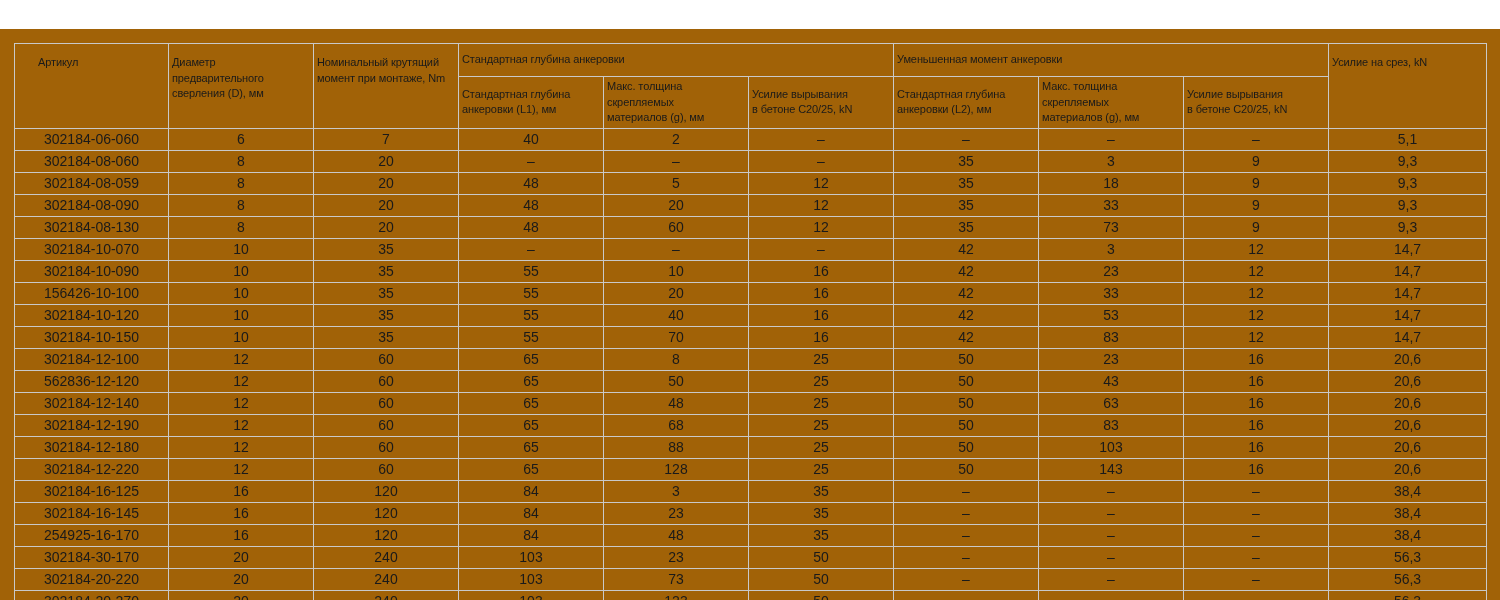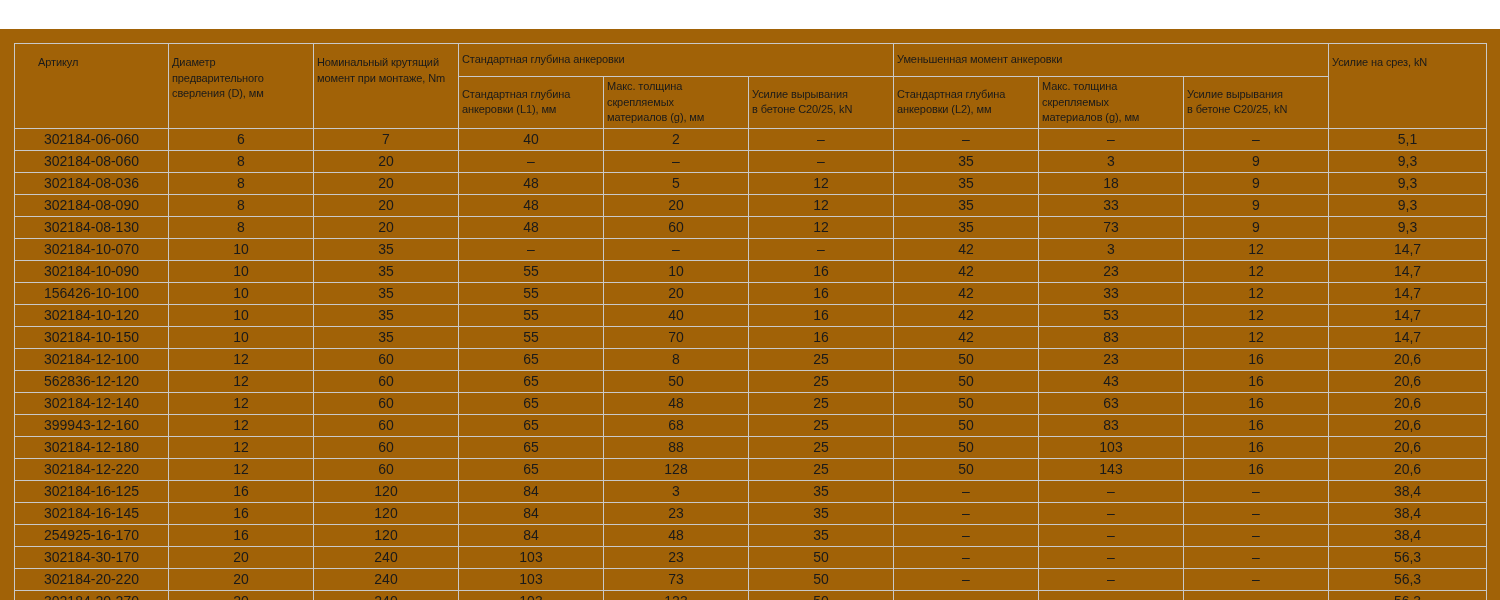--- a/index.html
+++ b/index.html
@@ -121,21 +121,21 @@
           <td>20</td>
           <td>–</td>
           <td>–</td>
           <td>–</td>
           <td>35</td>
           <td>3</td>
           <td>9</td>
           <td>9,3</td>
         </tr>
         <tr>
-          <td>302184-08-036</td>
+          <td>302184-08-059</td>
           <td>8</td>
           <td>20</td>
           <td>48</td>
           <td>5</td>
           <td>12</td>
           <td>35</td>
           <td>18</td>
           <td>9</td>
           <td>9,3</td>
         </tr>
@@ -253,21 +253,21 @@
           <td>60</td>
           <td>65</td>
           <td>48</td>
           <td>25</td>
           <td>50</td>
           <td>63</td>
           <td>16</td>
           <td>20,6</td>
         </tr>
         <tr>
-          <td>399943-12-160</td>
+          <td>302184-12-190</td>
           <td>12</td>
           <td>60</td>
           <td>65</td>
           <td>68</td>
           <td>25</td>
           <td>50</td>
           <td>83</td>
           <td>16</td>
           <td>20,6</td>
         </tr>

